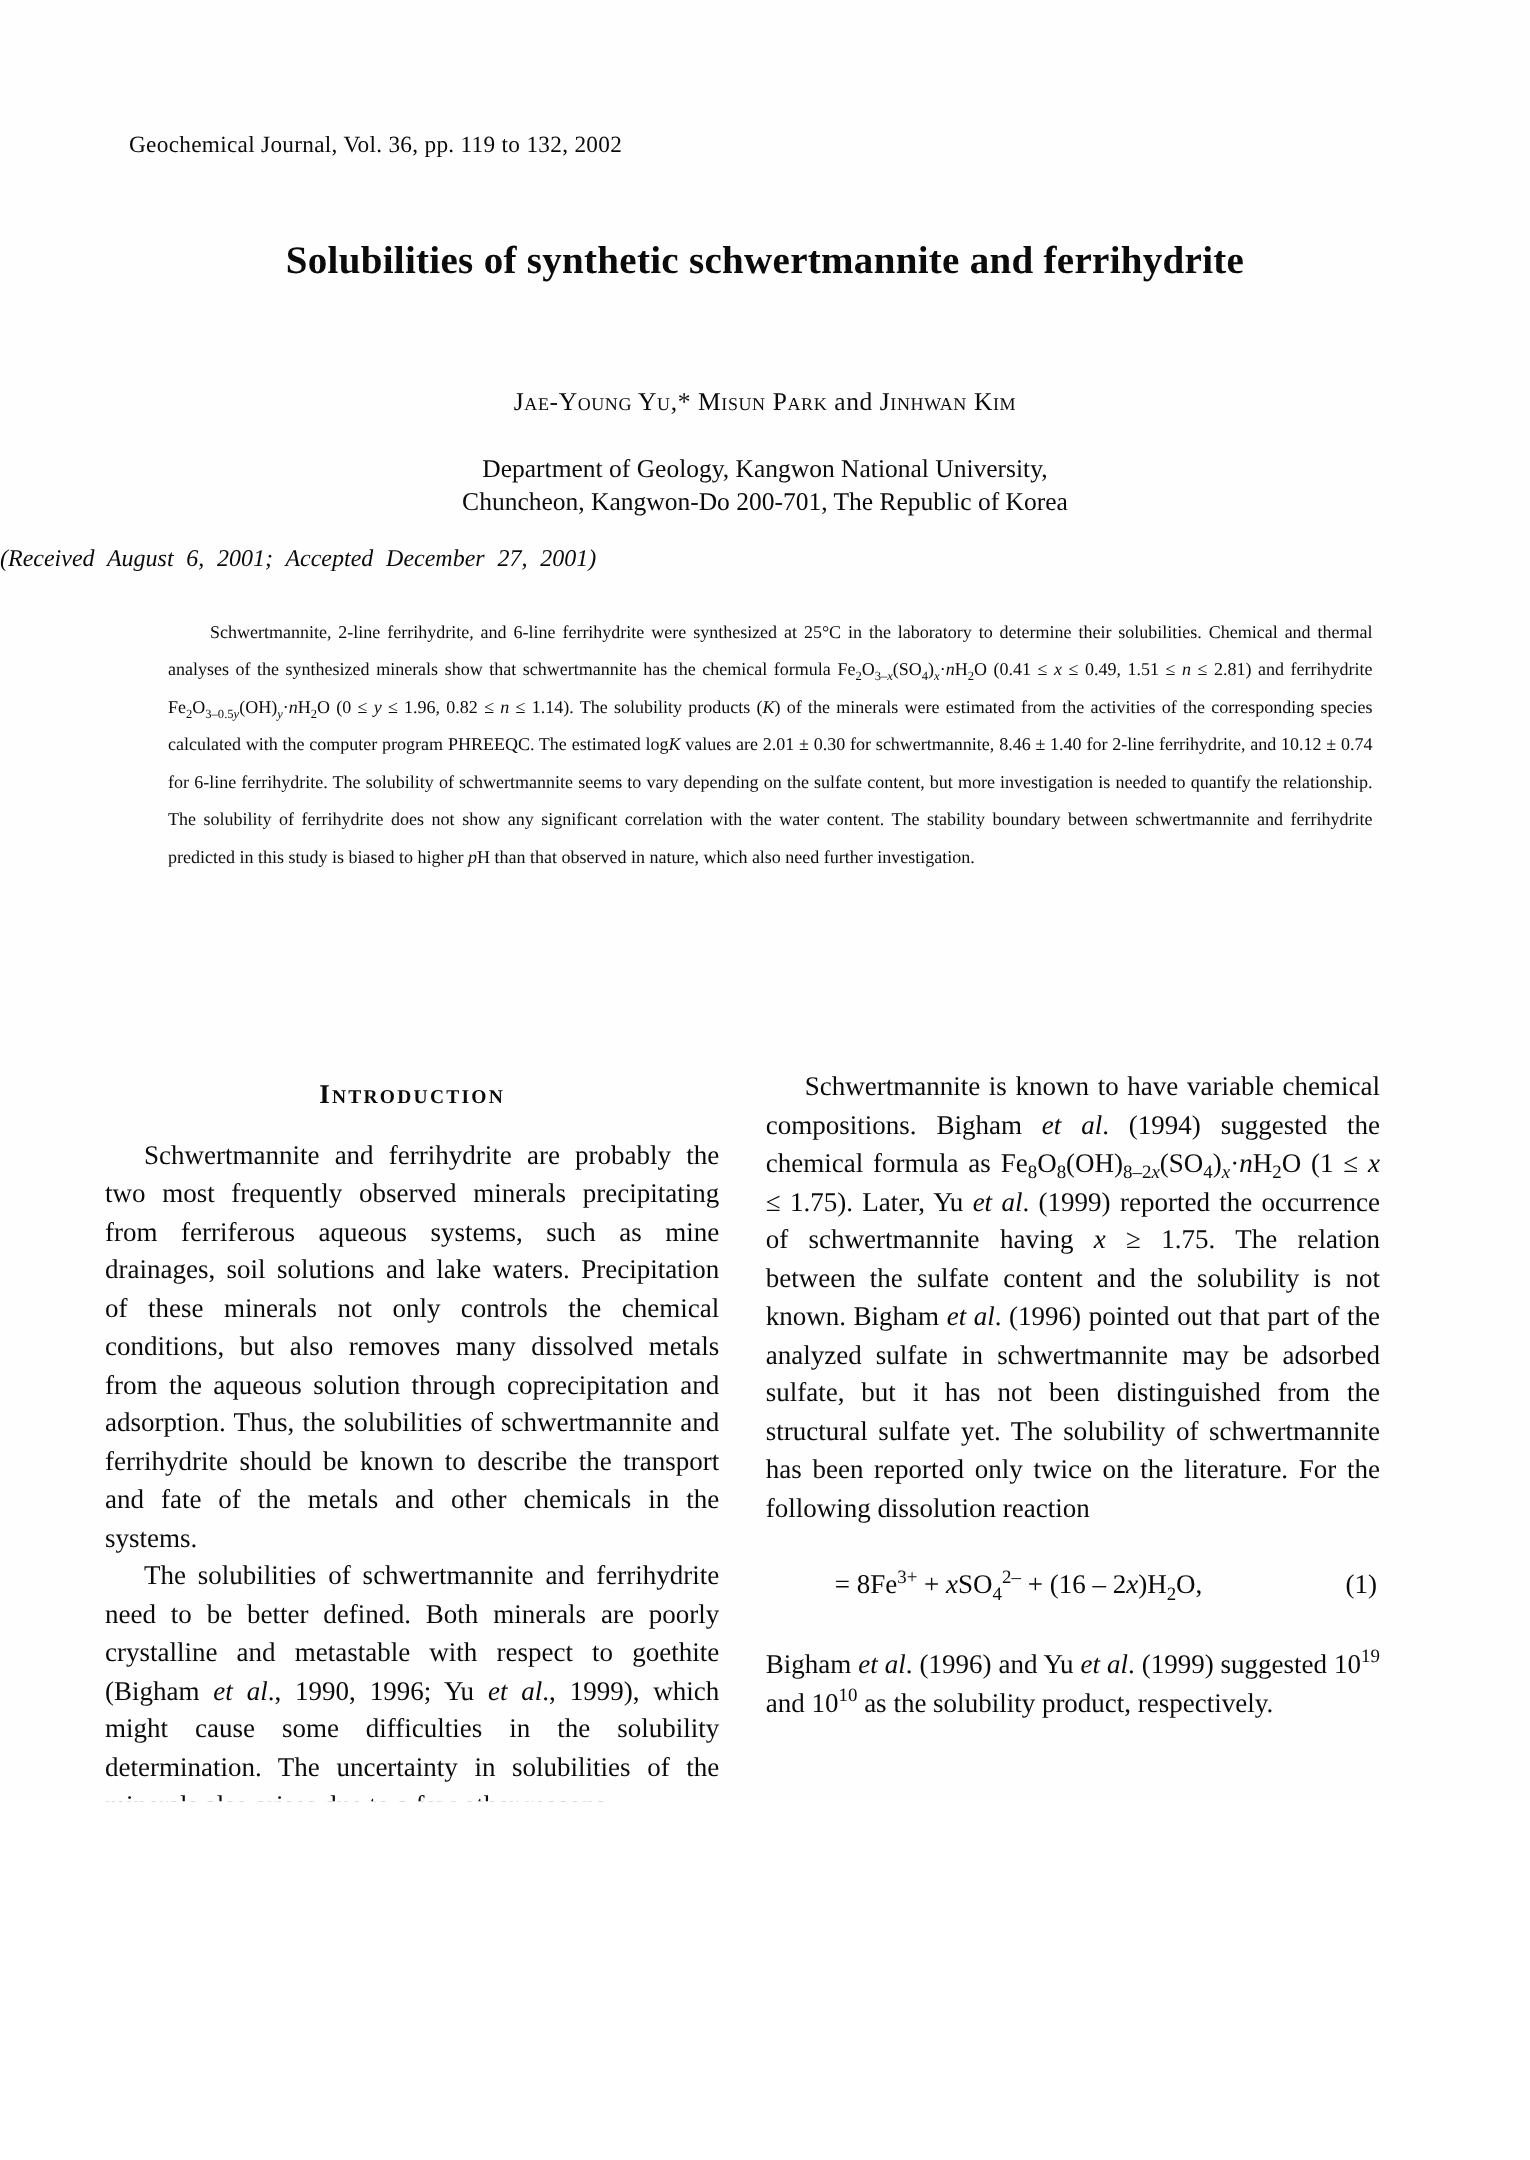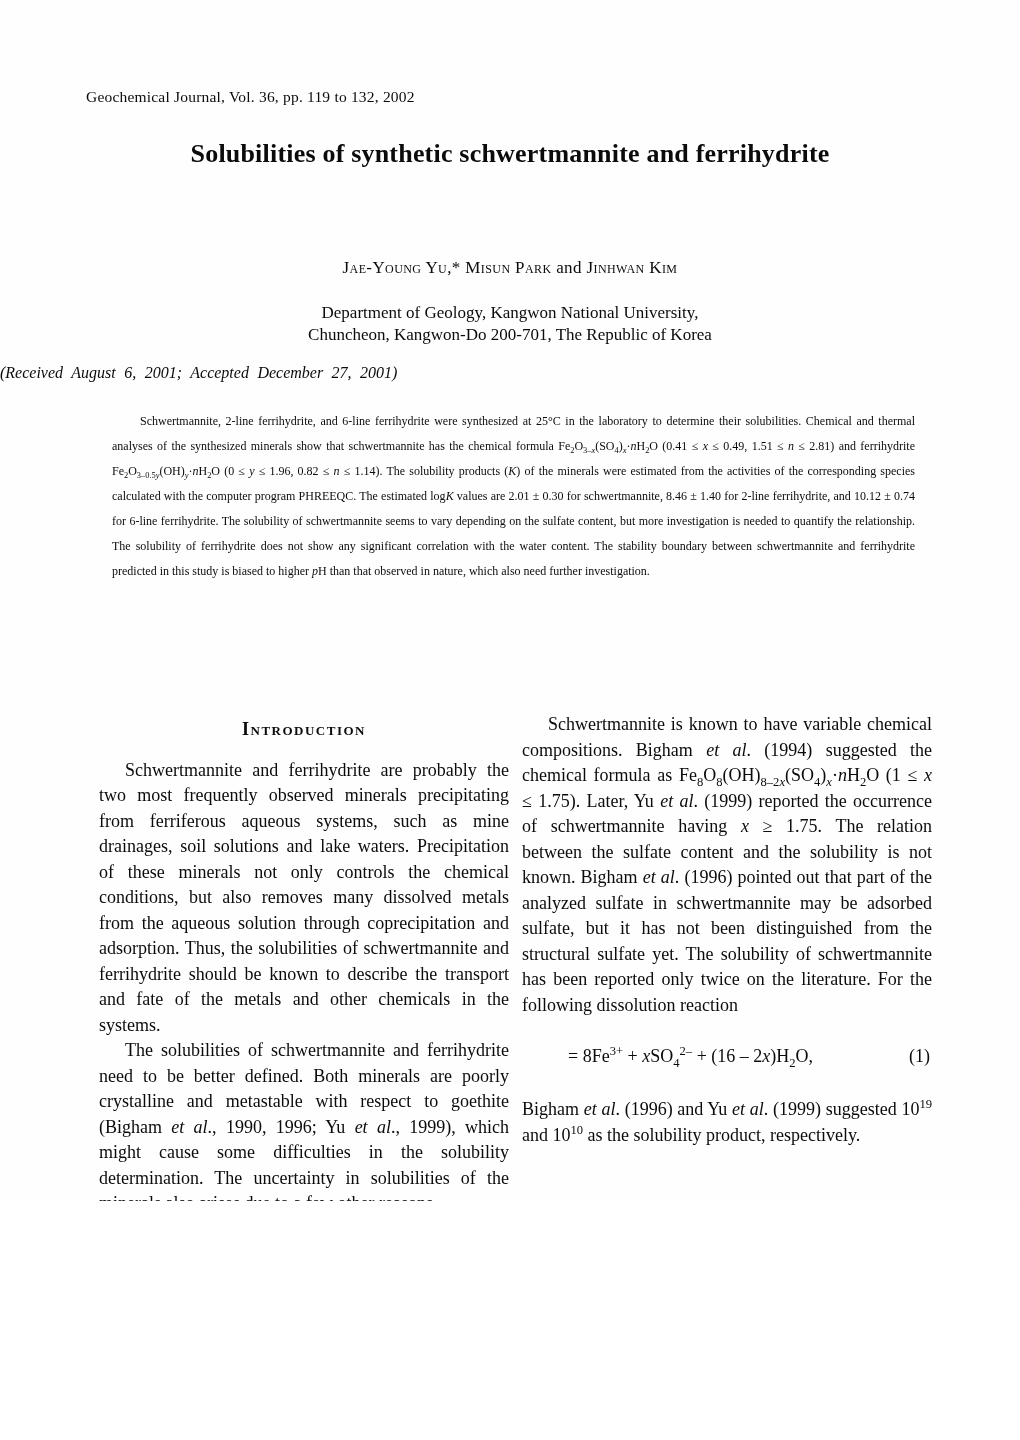--- a/index.html
+++ b/index.html
@@ -20,21 +20,21 @@
     position: absolute;
     left: 86px;
     top: 88px;
     font-size: 15.5px;
     letter-spacing: 0.2px;
   }
   .article-title {
     position: absolute;
     left: 0;
     width: 100%;
-    top: 139px;
+    top: 159px;
     margin: 0;
     text-align: center;
     font-size: 26px;
     font-weight: 700;
     letter-spacing: 0.2px;
   }
   .authors {
     position: absolute;
     left: 0;
     width: 100%;
@@ -69,25 +69,25 @@
     width: 803px;
     top: 409px;
     font-size: 12px;
     line-height: 25px;
     text-align: justify;
     text-indent: 28px;
     hyphens: auto;
   }
   .columns {
     position: absolute;
-    left: 99px;
+    left: 70px;
     top: 712px;
     width: 850px;
     display: flex;
-    gap: 13px;
+    gap: 31px;
   }
   .col {
     width: 410px;
     font-size: 18px;
     line-height: 25.5px;
     text-align: justify;
   }
   .col-heading {
     text-align: center;
     font-weight: 700;

